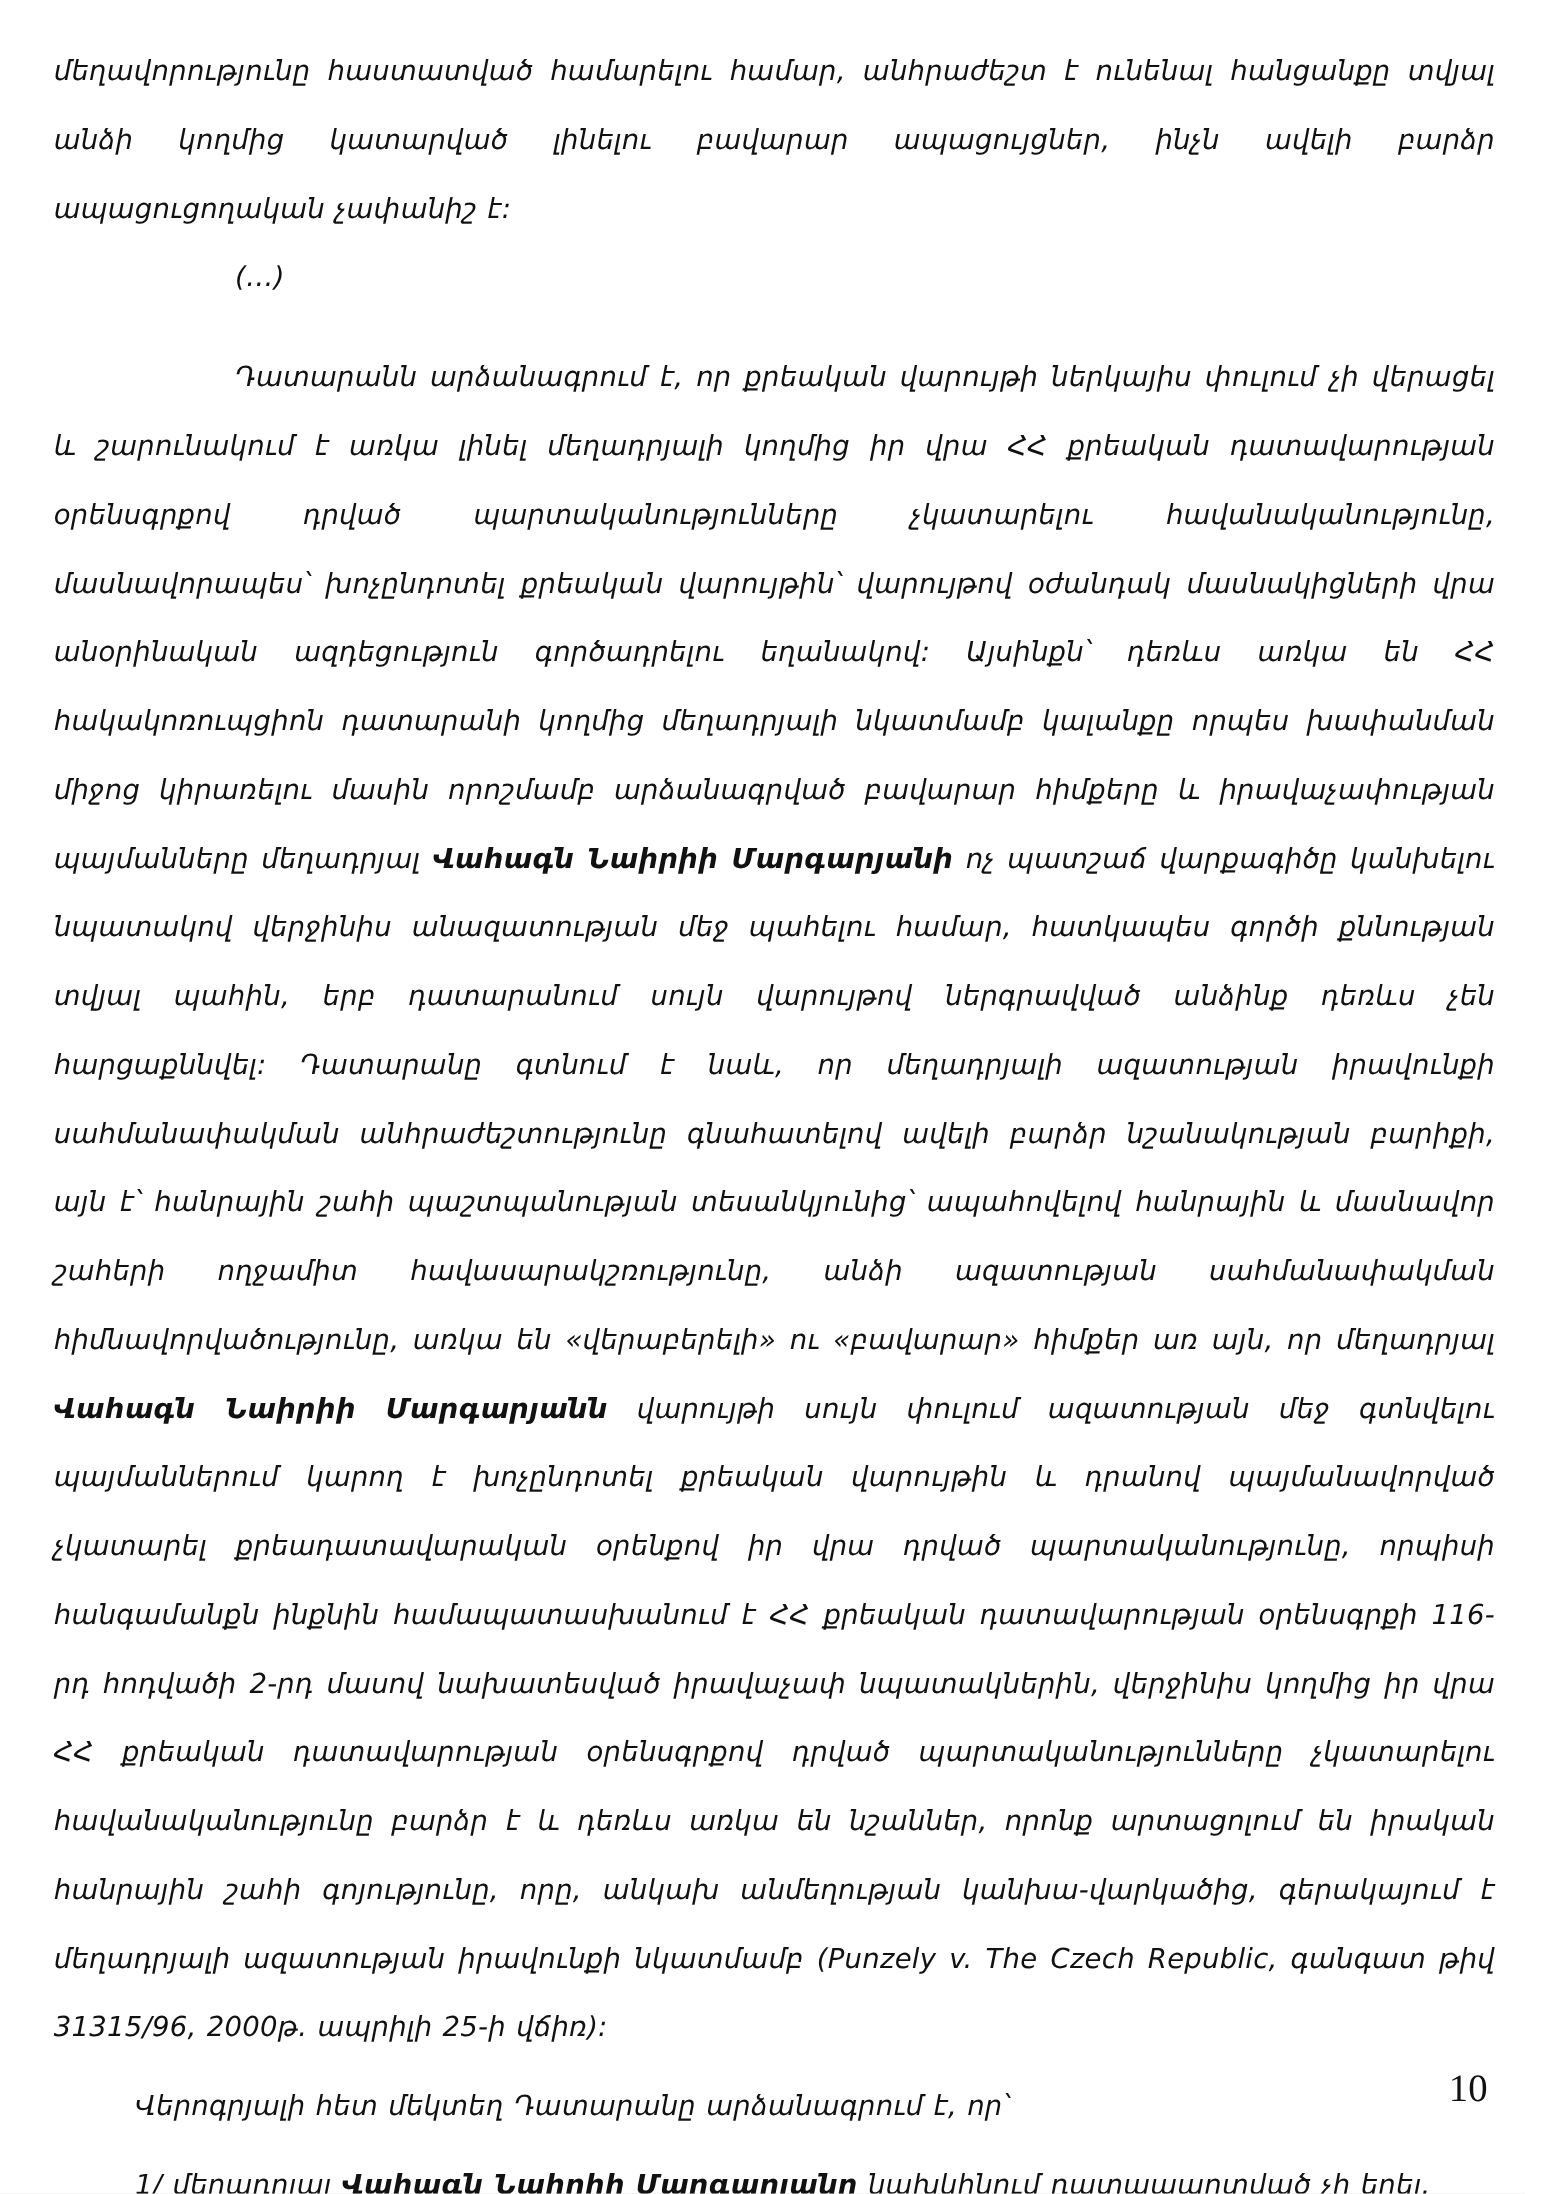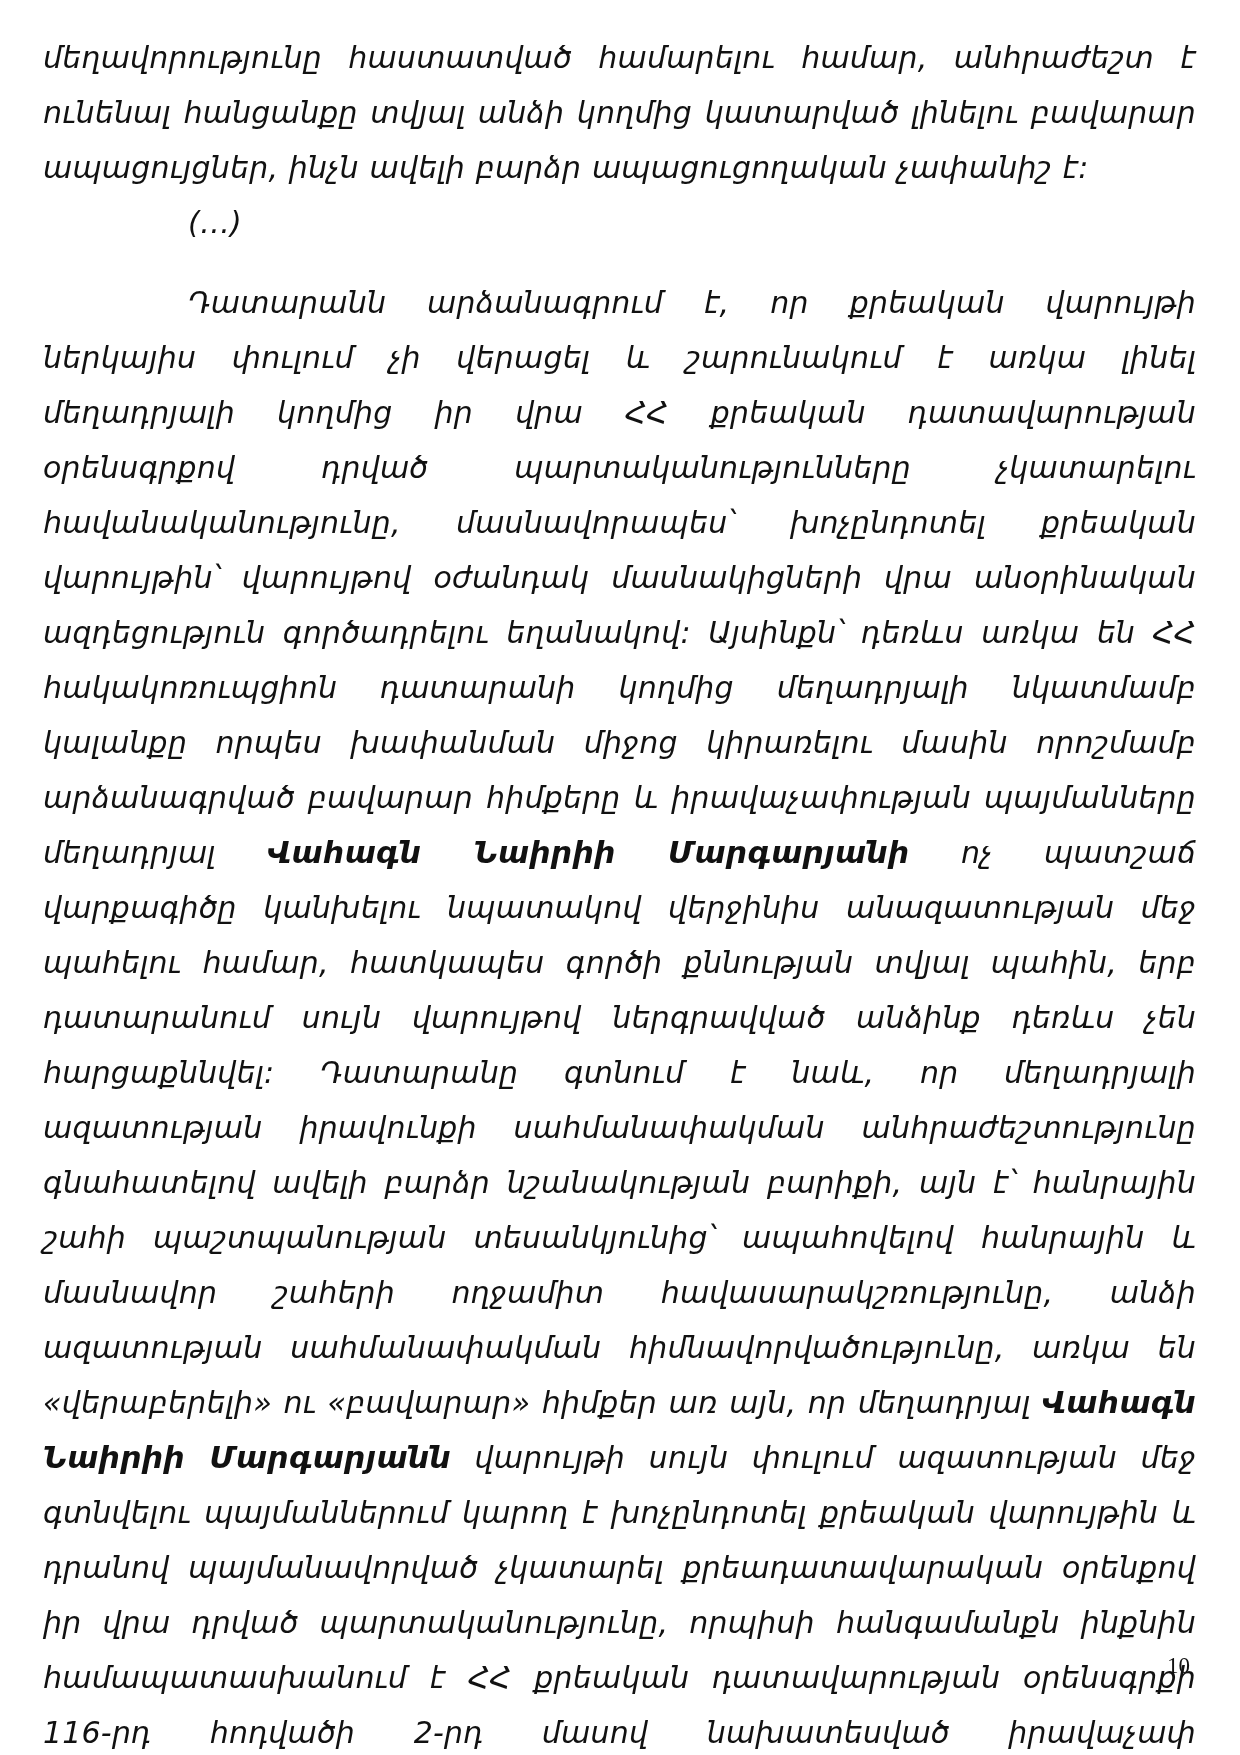--- a/index.html
+++ b/index.html
@@ -16,46 +16,47 @@
     box-sizing: border-box;
   }
   .doc-body {
     position: absolute;
     top: 30px;
     left: 43px;
     width: 1153px;
   }
   p.para {
     margin: 0;
-    font-size: 30px;
+    font-size: 22px;
     line-height: 55px;
     text-align: justify;
     letter-spacing: 0.2px;
     word-spacing: 1px;
   }
   p.para.continuation { text-indent: 0; }
   p.para.ellipsis     { text-indent: 145px; }
   p.para.body         { text-indent: 145px; margin-top: 25px; }
   p.para.intro        { text-indent: 65px;  margin-top: 8px; }
   p.para.subitem      { text-indent: 65px;  margin-top: 8px; }
   .b { font-weight: bold; margin-top: 35px; }
   .page-number {
     position: absolute;
     top: 1653px;
     right: 50px;
     font-family: "Liberation Serif", serif;
     font-style: normal;
-    font-size: 23px;
+    font-size: 31px;
     color: #111111;
   }
 </style>
 </head>
 <body>
 
 <div class="page">
   <div class="doc-body">
       <p class="para continuation"><span>մեղավորությունը հաստատված համարելու համար, անհրաժեշտ է ունենալ հանցանքը տվյալ անձի կողմից կատարված լինելու բավարար ապացույցներ, ինչն ավելի բարձր ապացուցողական չափանիշ է:</span></p>
       <p class="para ellipsis"><span>(…)</span></p>
       <p class="para body"><span>Դատարանն արձանագրում է, որ քրեական վարույթի ներկայիս փուլում չի վերացել և շարունակում է առկա լինել մեղադրյալի կողմից իր վրա ՀՀ քրեական դատավարության օրենսգրքով դրված պարտականությունները չկատարելու հավանականությունը, մասնավորապես՝ խոչընդոտել քրեական վարույթին՝ վարույթով օժանդակ մասնակիցների վրա անօրինական ազդեցություն գործադրելու եղանակով: Այսինքն՝ դեռևս առկա են ՀՀ հակակոռուպցիոն դատարանի կողմից մեղադրյալի նկատմամբ կալանքը որպես խափանման միջոց կիրառելու մասին որոշմամբ արձանագրված բավարար հիմքերը և իրավաչափության պայմանները մեղադրյալ </span><span class="b">Վահագն Նաիրիի Մարգարյանի</span><span> ոչ պատշաճ վարքագիծը կանխելու նպատակով վերջինիս անազատության մեջ պահելու համար, հատկապես գործի քննության տվյալ պահին, երբ դատարանում սույն վարույթով ներգրավված անձինք դեռևս չեն հարցաքննվել: Դատարանը գտնում է նաև, որ մեղադրյալի ազատության իրավունքի սահմանափակման անհրաժեշտությունը գնահատելով ավելի բարձր նշանակության բարիքի, այն է՝ հանրային շահի պաշտպանության տեսանկյունից՝ ապահովելով հանրային և մասնավոր շահերի ողջամիտ հավասարակշռությունը, անձի ազատության սահմանափակման հիմնավորվածությունը, առկա են «վերաբերելի» ու «բավարար» հիմքեր առ այն, որ մեղադրյալ </span><span class="b">Վահագն Նաիրիի Մարգարյանն</span><span> վարույթի սույն փուլում ազատության մեջ գտնվելու պայմաններում կարող է խոչընդոտել քրեական վարույթին և դրանով պայմանավորված չկատարել քրեադատավարական օրենքով իր վրա դրված պարտականությունը, որպիսի հանգամանքն ինքնին համապատասխանում է ՀՀ քրեական դատավարության օրենսգրքի 116-րդ հոդվածի 2-րդ մասով նախատեսված իրավաչափ նպատակներին, վերջինիս կողմից իր վրա ՀՀ քրեական դատավարության օրենսգրքով դրված պարտականությունները չկատարելու հավանականությունը բարձր է և դեռևս առկա են նշաններ, որոնք արտացոլում են իրական հանրային շահի գոյությունը, որը, անկախ անմեղության կանխա-վարկածից, գերակայում է մեղադրյալի ազատության իրավունքի նկատմամբ (Punzely v. The Czech Republic, գանգատ թիվ 31315/96, 2000թ. ապրիլի 25-ի վճիռ):</span></p>
+      <p class="para intro"><span>Վերոգրյալի հետ մեկտեղ Դատարանը արձանագրում է, որ՝</span></p>
       <p class="para subitem"><span>1/ մեղադրյալ </span><span class="b">Վահագն Նաիրիի Մարգարյանը</span><span> նախկինում դատապարտված չի եղել.</span></p>
     </div>
   <div class="page-number">10</div>
 </div>
 
 </body></html>

